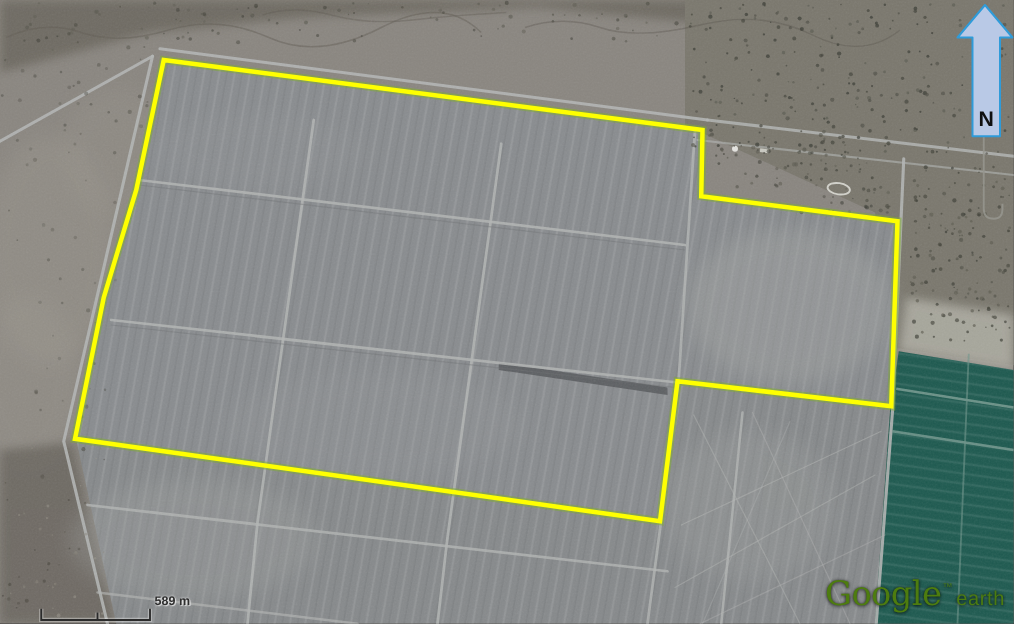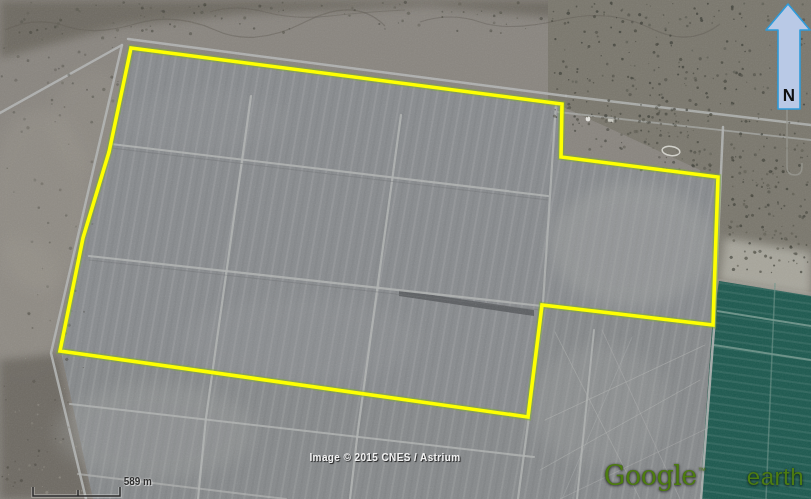--- a/index.html
+++ b/index.html
@@ -4,21 +4,21 @@
 <style>
   html,body{margin:0;padding:0;background:#111;}
   .stage{position:relative;width:811px;height:499px;overflow:hidden;
          font-family:"Liberation Sans",sans-serif;}
   .stage svg{display:block;}
   .logo{position:absolute;right:7px;bottom:8px;color:#4d7c0f;white-space:nowrap;
         text-shadow:0 1px 3px rgba(0,0,0,.65),0 0 2px rgba(0,0,0,.4);
         display:flex;align-items:baseline;}
   .logo .g{font-family:"DejaVu Serif","Liberation Serif",serif;font-size:27px;letter-spacing:-.5px;}
   .logo .tm{font-size:8px;margin:0 3px 0 1px;vertical-align:super;position:relative;top:-12px;opacity:.85;}
-  .logo .e{font-family:"Liberation Sans",sans-serif;font-weight:400;font-size:24px;letter-spacing:.5px;opacity:.97;margin-left:38px;}
+  .logo .e{font-family:"Liberation Sans",sans-serif;font-weight:400;font-size:16px;letter-spacing:.5px;opacity:.97;}
   .copyright{position:absolute;left:0;top:452px;width:770px;text-align:center;
         color:#f2f2f2;font-size:10px;font-weight:bold;letter-spacing:.4px;
         text-shadow:1px 1px 1px rgba(0,0,0,.8);}
   .scale-label{position:absolute;left:92px;top:476px;width:60px;text-align:right;
         color:#2e2e2e;font-size:10px;font-weight:bold;
         text-shadow:0 0 2px rgba(255,255,255,.9),1px 1px 0 rgba(255,255,255,.5);}
 </style>
 </head>
 <body>
 
@@ -815,19 +815,18 @@
     <text x="789" y="101" text-anchor="middle" font-size="17" font-weight="bold" font-family="Liberation Sans, sans-serif" fill="#101010">N</text>
   </g>
 
   <g>
     <path d="M33,487 L33,496 L120,496 L120,487 M78,490 L78,496" fill="none" stroke="#ffffff" stroke-width="3.5" opacity=".35"></path>
     <path d="M33,487 L33,496 L120,496 L120,487 M78,490 L78,496" fill="none" stroke="#2b2b2b" stroke-width="1.5"></path>
   </g>
 </svg>
 
 <div class="scale-label">589 m</div>
-<div class="copyright">Image © 2015 CNES / Astrium</div>
 <div class="logo">
   <span class="g">Google</span>
   <span class="tm">™</span>
   <span class="e">earth</span>
 </div>
 </div>
 
 </body></html>

